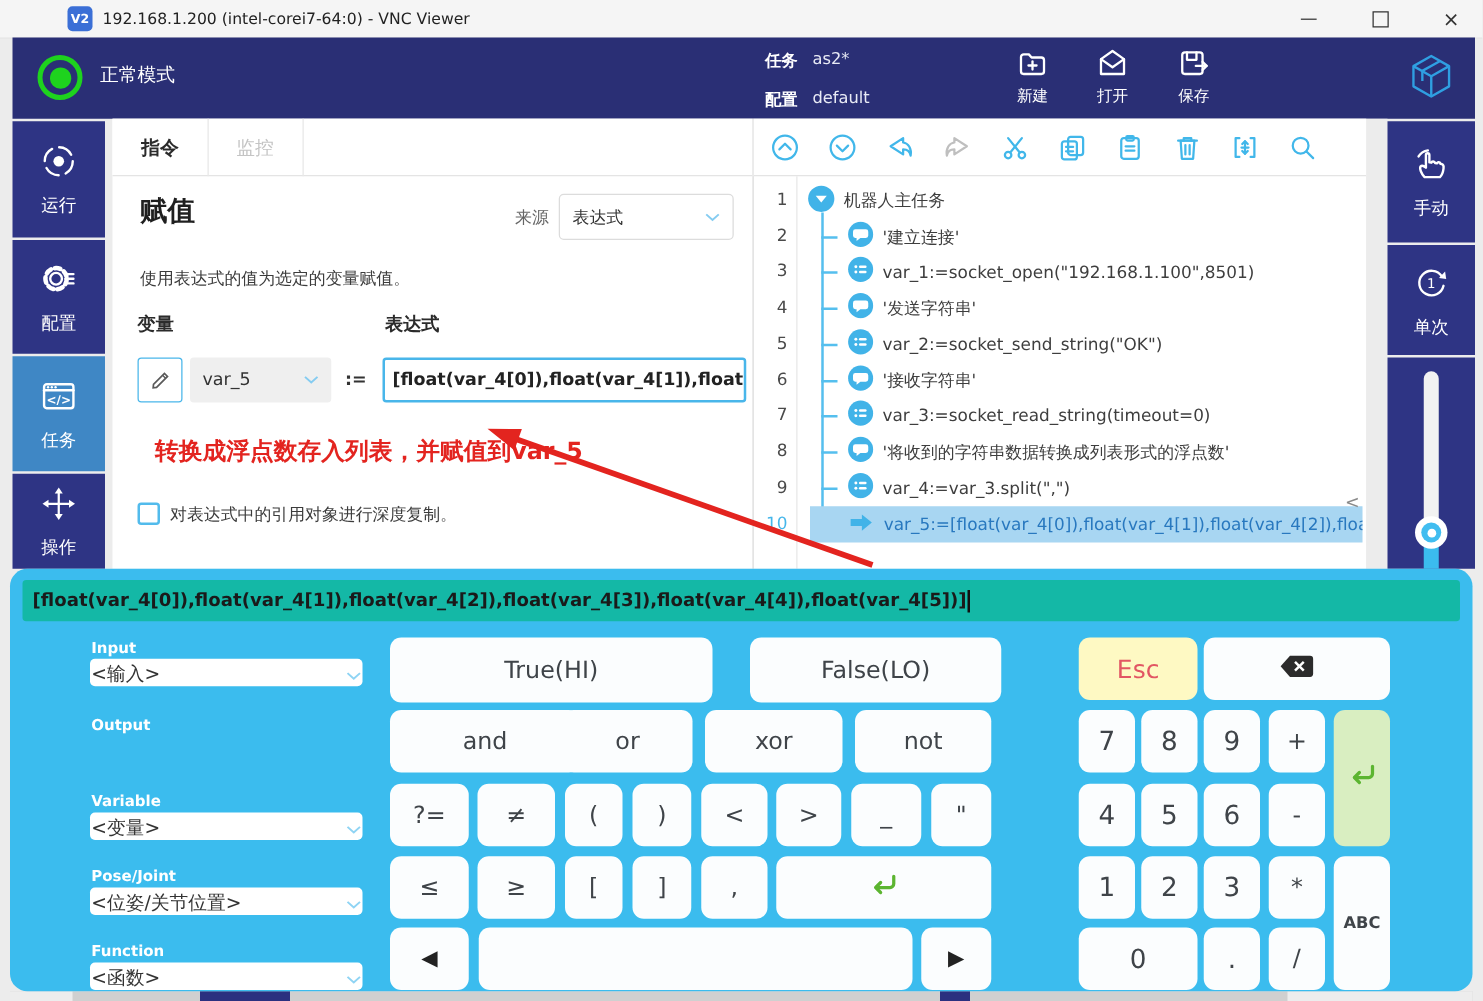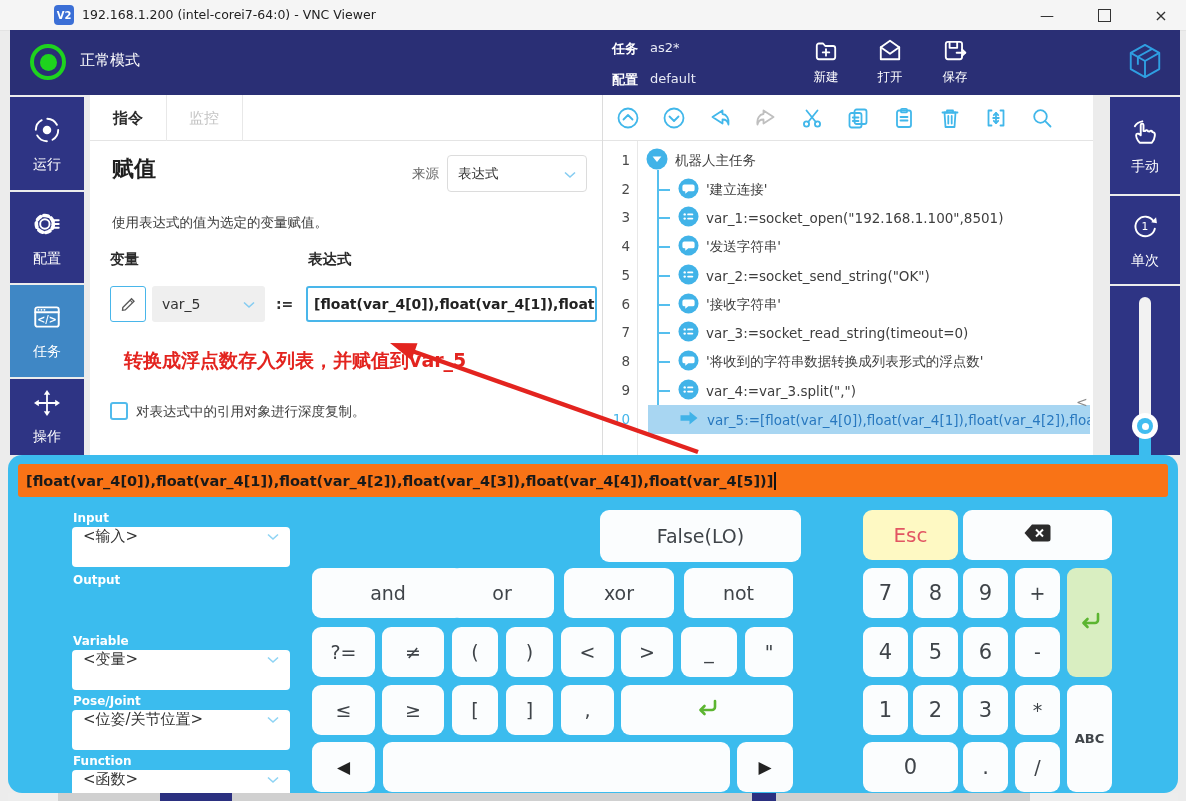--- a/index.html
+++ b/index.html
@@ -45,23 +45,23 @@
   .guide{background:#55bfee}
   
   .kb{left:8px;top:455px;width:1170px;height:338px;background:#3bbcee;border-radius:14px;overflow:hidden;z-index:10}
   .key{position:absolute;background:#fbfdfe;border-radius:9px;color:#3f4449;display:flex;align-items:center;
        justify-content:center;font-size:19px}
   .key.num{font-size:21px}
   .key.small{font-size:13px;font-weight:bold}
   .key.esc{background:#fef9c3;color:#e25663;font-size:20px}
   .key.enter{background:#d9eec1}
   .sellabel{position:absolute;left:65px;color:#fff;font-weight:bold;font-size:12px}
-  .selbox{position:absolute;left:64px;width:218px;height:40px;background:#fff;border-radius:4px;display:flex;
-          align-items:flex-start;padding:0 11px;box-sizing:border-box;font-size:15px;color:#333}
-  .exprfield{position:absolute;left:10px;top:9px;width:1150px;height:33px;background:#f97316;border-radius:3px;
+  .selbox{position:absolute;left:64px;width:218px;height:22px;background:#fff;border-radius:4px;display:flex;
+          align-items:flex-end;padding:0 1px;box-sizing:border-box;font-size:15px;color:#333}
+  .exprfield{position:absolute;left:10px;top:9px;width:1150px;height:33px;background:#14b8a6;border-radius:3px;
              display:flex;align-items:center;padding:0 8px;box-sizing:border-box;font-weight:bold;font-size:14.5px;
              color:#1a1a1a;white-space:nowrap;overflow:hidden}
   .caret{width:1.5px;height:18px;background:#111;margin-left:1px}
 </style>
 </head>
 <body>
 
 <div class="abs titlebar"></div>
 <div class="abs vncbadge">V2</div>
 <div class="abs wtitle">192.168.1.200 (intel-corei7-64:0) - VNC Viewer</div>
@@ -413,20 +413,21 @@
         </svg></span>
   </div>
   <span class="sellabel" style="top:299px">Function</span>
   <div class="selbox" style="top:315px">
     <span>&lt;函数&gt;</span>
     <span class="chev"><svg width="12" height="8">
           <polyline points="1,1.5 6,6 11,1.5" fill="none" stroke="#8fd4f4" stroke-width="1.6"></polyline>
         </svg></span>
   </div>
 
+  <div class="key" style="left:304px;top:55px;width:258px;height:52px">True(HI)</div>
   <div class="key" style="left:592px;top:55px;width:201px;height:52px">False(LO)</div>
 
   <div class="key" style="left:304px;top:113px;width:152px;height:50px">and</div>
   <div class="key" style="left:442px;top:113px;width:104px;height:50px">or</div>
   <div class="key" style="left:556px;top:113px;width:110px;height:50px">xor</div>
   <div class="key" style="left:676px;top:113px;width:109px;height:50px">not</div>
 
   <div class="key" style="left:304px;top:172px;width:63px;height:50px">?=</div>
   <div class="key" style="left:374px;top:172px;width:62px;height:50px">≠</div>
   <div class="key" style="left:444px;top:172px;width:46px;height:50px">(</div>

